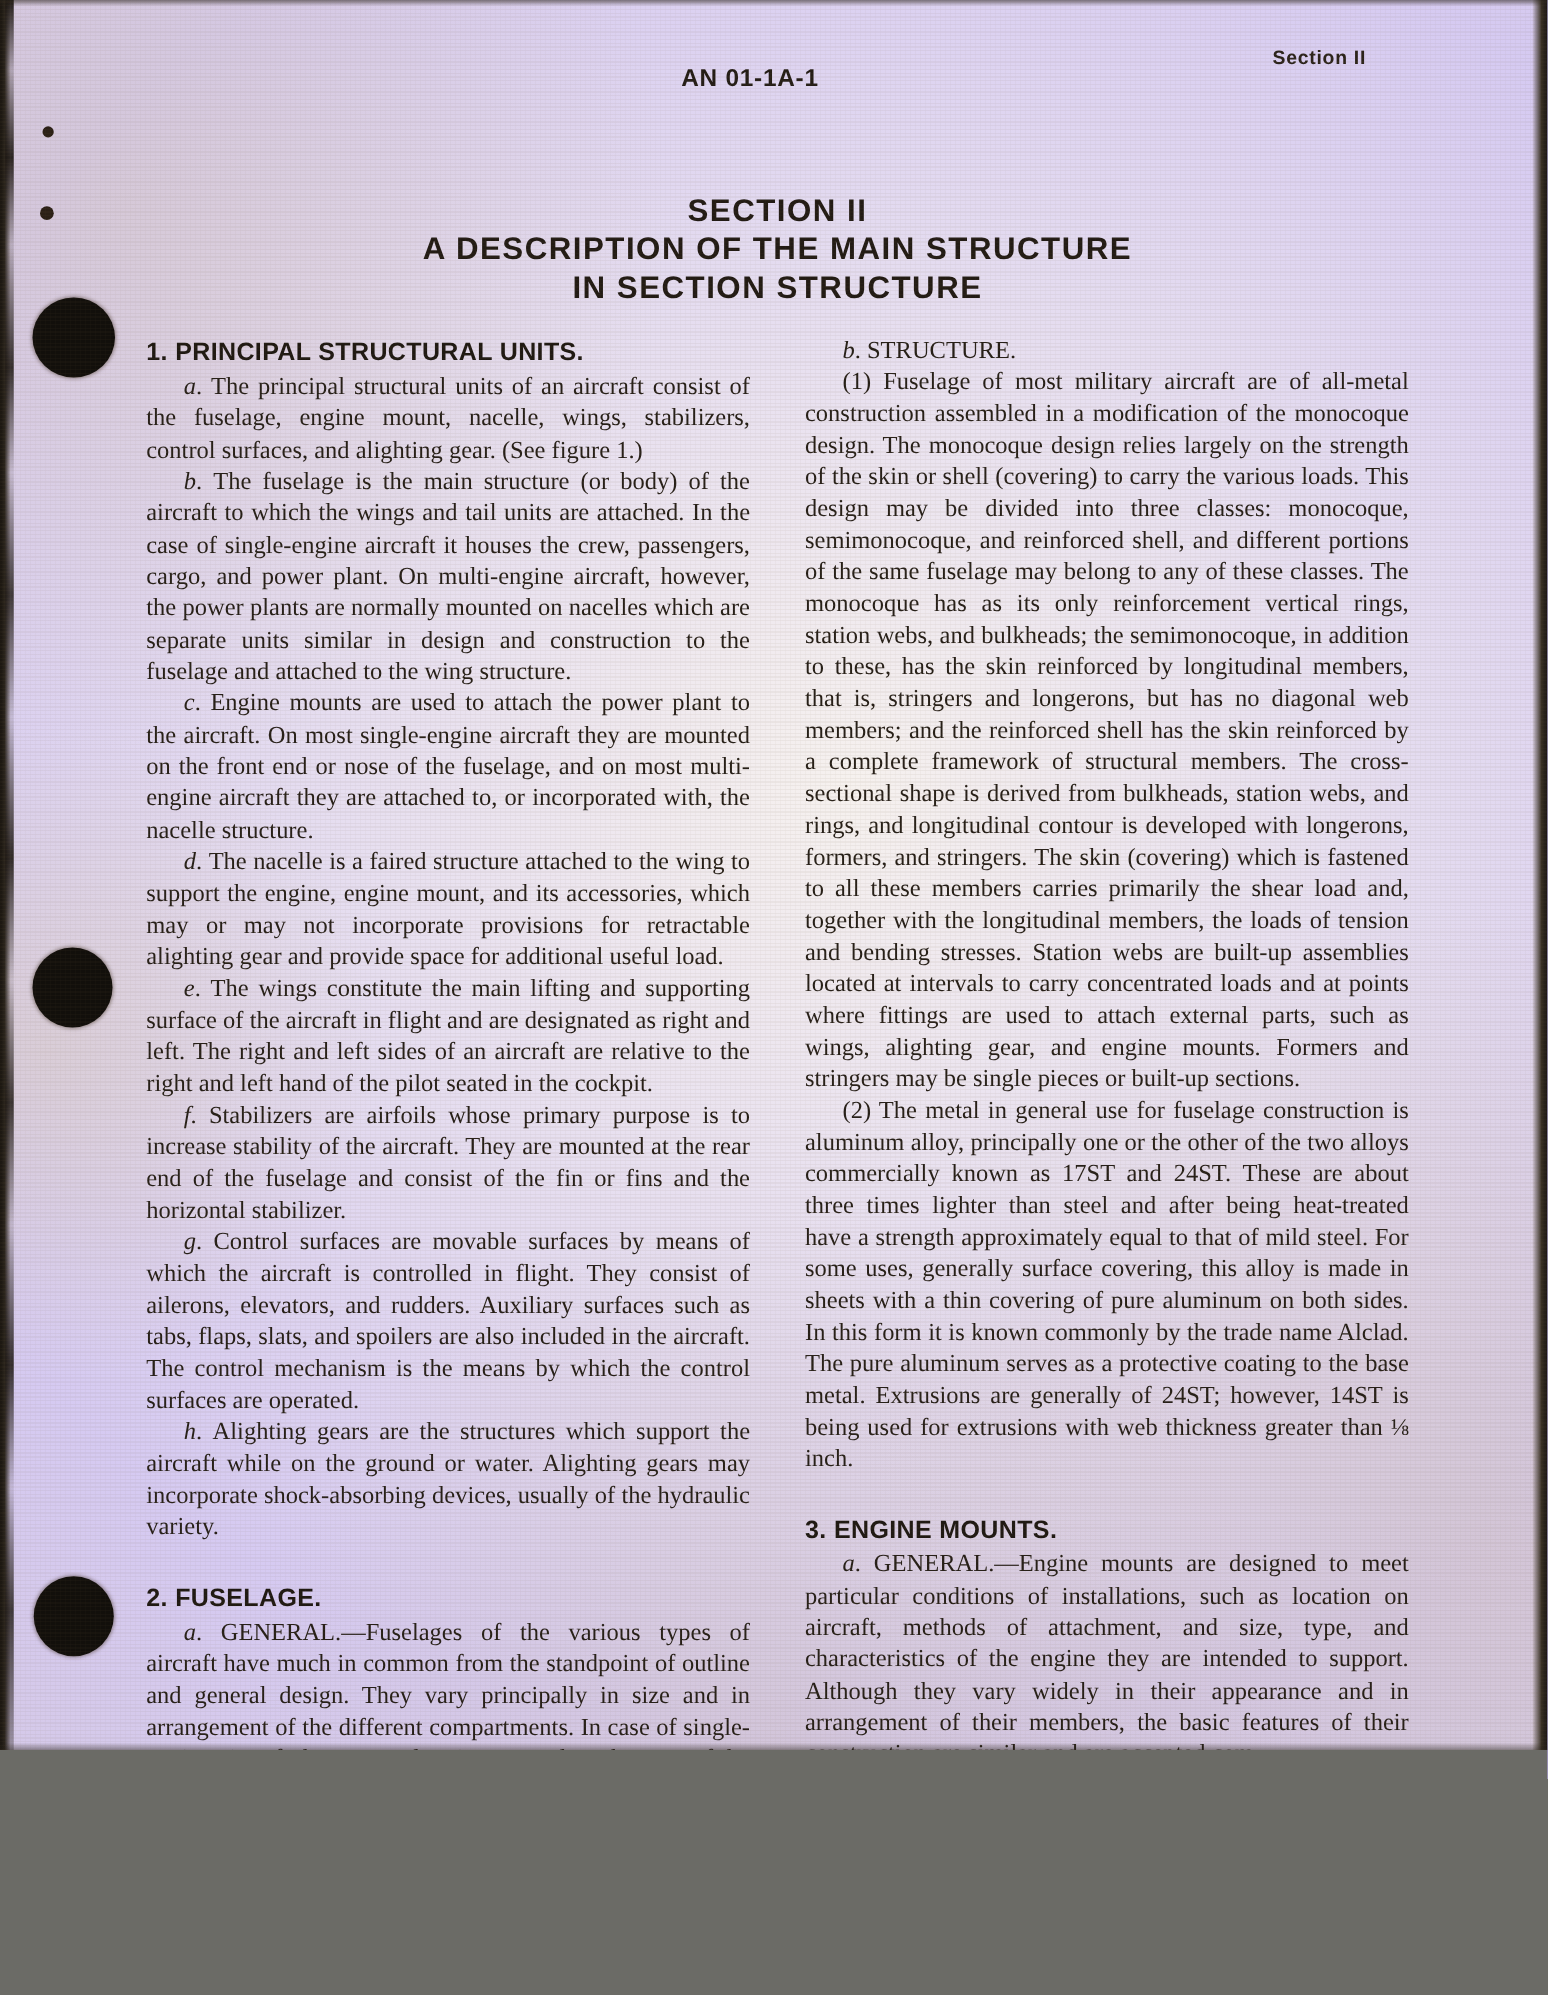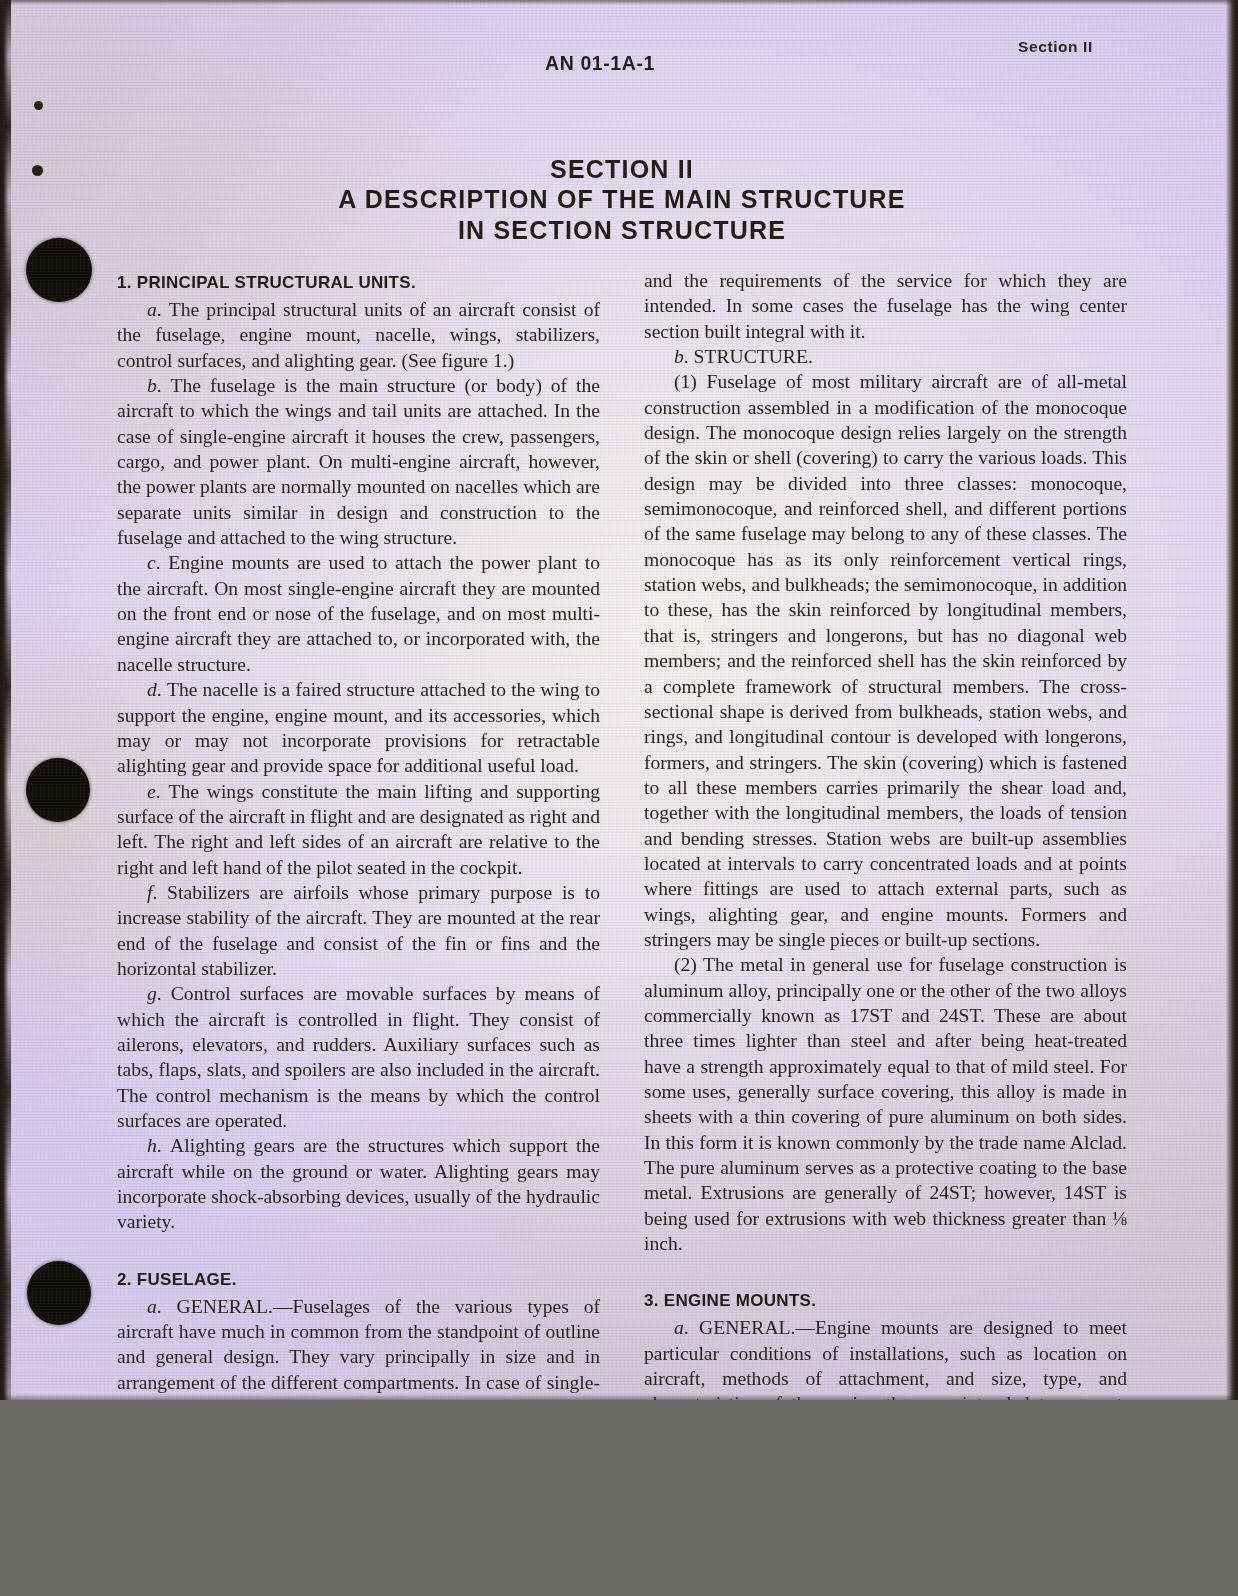--- a/index.html
+++ b/index.html
@@ -158,21 +158,21 @@
     margin: 0;
     text-indent: 30px;
     hyphens: manual;
   }
   .col p.noindent { text-indent: 0; }
 
   h2.head {
     margin: 0 0 0 0;
     font-family: "Liberation Sans", sans-serif;
     font-weight: bold;
-    font-size: 17px;
+    font-size: 20px;
     line-height: 29px;
     letter-spacing: 0.3px;
     text-align: left;
     color: #1f1912;
   }
   h2.head.spaced { margin-top: 30px; }
 
   .lit {
     font-style: italic;
     font-family: "Liberation Serif", serif;
@@ -247,21 +247,20 @@
     <p><span class="lit">g</span>.&nbsp;Control surfaces are movable surfaces by means of which the aircraft is controlled in flight. They consist of ailerons, elevators, and rudders. Auxiliary surfaces such as tabs, flaps, slats, and spoilers are also included in the aircraft. The control mechanism is the means by which the control surfaces are operated.</p>
     <p><span class="lit">h</span>.&nbsp;Alighting gears are the structures which support the aircraft while on the ground or water. Alighting gears may incorporate shock-absorbing devices, usually of the hydraulic variety.</p>
 
     <h2 class="head spaced">2. FUSELAGE.</h2>
 
     <p><span class="lit">a</span>.&nbsp;GENERAL.—Fuselages of the various types of aircraft have much in common from the standpoint of outline and general design. They vary principally in size and in arrangement of the different compartments. In case of single-engine aircraft the power plant is mounted on the nose of the fuselage, while on the multi-engine aircraft nacelles are usually used for this purpose. Detail design varies with the manufacturer</p>
   </div>
 
   <div class="col col-right">
 
-    <p class="noindent">and the requirements of the service for which they are intended. In some cases the fuselage has the wing center section built integral with it.</p>
 
     <p><span class="lit">b</span>.&nbsp;STRUCTURE.</p>
     <p>(1) Fuselage of most military aircraft are of all-metal construction assembled in a modification of the monocoque design. The monocoque design relies largely on the strength of the skin or shell (covering) to carry the various loads. This design may be divided into three classes: monocoque, semimonocoque, and reinforced shell, and different portions of the same fuselage may belong to any of these classes. The monocoque has as its only reinforcement vertical rings, station webs, and bulkheads; the semimonocoque, in addition to these, has the skin reinforced by longitudinal members, that is, stringers and longerons, but has no diagonal web members; and the reinforced shell has the skin reinforced by a complete framework of structural members. The cross-sectional shape is derived from bulkheads, station webs, and rings, and longitudinal contour is developed with longerons, formers, and stringers. The skin (covering) which is fastened to all these members carries primarily the shear load and, together with the longitudinal members, the loads of tension and bending stresses. Station webs are built-up assemblies located at intervals to carry concentrated loads and at points where fittings are used to attach external parts, such as wings, alighting gear, and engine mounts. Formers and stringers may be single pieces or built-up sections.</p>
     <p>(2) The metal in general use for fuselage construction is aluminum alloy, principally one or the other of the two alloys commercially known as 17ST and 24ST. These are about three times lighter than steel and after being heat-treated have a strength approximately equal to that of mild steel. For some uses, generally surface covering, this alloy is made in sheets with a thin covering of pure aluminum on both sides. In this form it is known commonly by the trade name Alclad. The pure aluminum serves as a protective coating to the base metal. Extrusions are generally of 24ST; however, 14ST is being used for extrusions with web thickness greater than <span class="frac">⅛</span> inch.</p>
 
     <h2 class="head spaced">3. ENGINE MOUNTS.</h2>
 
     <p><span class="lit">a</span>.&nbsp;GENERAL.—Engine mounts are designed to meet particular conditions of installations, such as location on aircraft, methods of attachment, and size, type, and characteristics of the engine they are intended to support. Although they vary widely in their appearance and in arrangement of their members, the basic features of their construction are similar and are accepted com-</p>
   </div>
 

